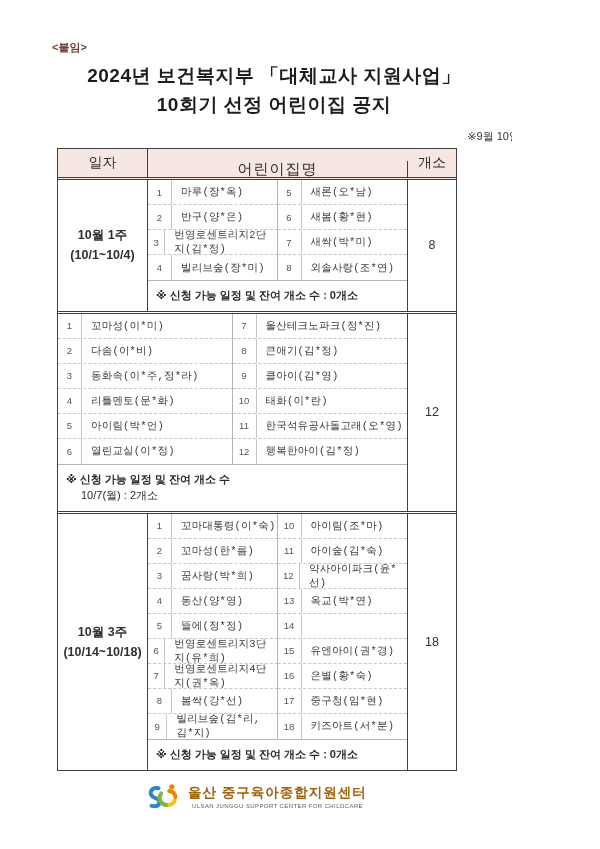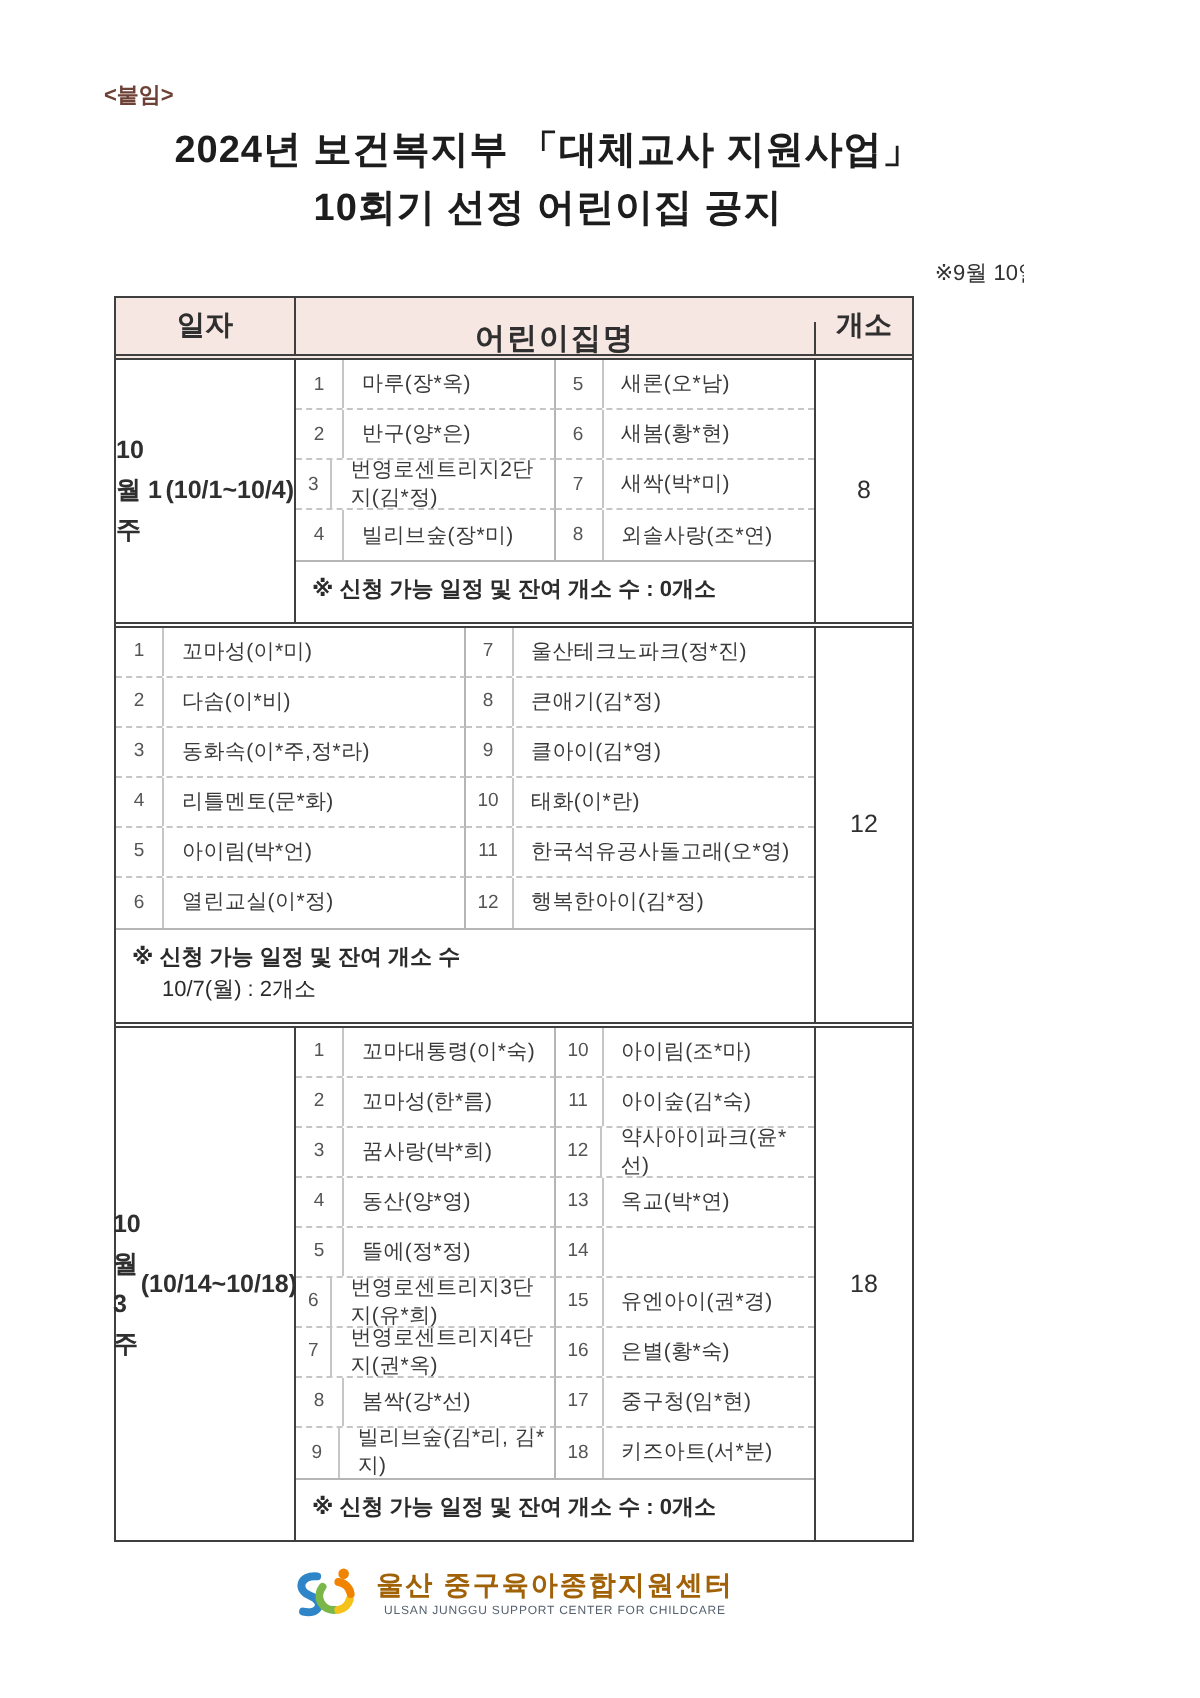--- a/index.html
+++ b/index.html
@@ -10,39 +10,39 @@
   .attachment { position:absolute; left:52px; top:40px; font-size:11px; font-weight:bold; color:#6d4136; }
 
   .title { margin-top:62px; text-align:center; font-size:19px; font-weight:bold; line-height:1.5; color:#1d1d1d; letter-spacing:0.5px;padding-left:36px; }
 
   .date-note { width:545px; text-align:right; font-size:11px; margin-top:10px; color:#333; }
 
   
   .table { margin:4px 55px 0 57px; border:1.6px solid #3f3f3f; }
 
   .thead { display:flex; background:#f7e7e3; border-bottom:3px double #3f3f3f; height:31px; }
-  .th { display:flex; align-items:center; justify-content:center; font-weight:bold; }
+  .th { display:flex; align-items:center; justify-content:center; font-weight:normal; }
   .th-date  { width:90px; border-right:1.6px solid #3f3f3f; font-size:14px; }
   .th-name  { flex:1; border-right:1.6px solid #3f3f3f; font-size:15px; letter-spacing:1px;margin-top:12px; }
   .th-count { width:48px; font-size:14px; }
 
   .section { display:flex; border-bottom:3px double #3f3f3f; }
   .section:last-child { border-bottom:none; }
-  .sec-date { width:90px; border-right:1.6px solid #3f3f3f; display:flex; 
+  .sec-date { width:90px; border-right:1.6px solid #3f3f3f; display:flex; flex-direction:column;
               align-items:center; justify-content:center; font-weight:bold; font-size:12.5px; line-height:1.6; }
   .sec-main { flex:1; border-right:1.6px solid #3f3f3f; display:flex; flex-direction:column; }
   .sec-count{ width:48px; display:flex; align-items:center; justify-content:center; font-size:12.5px; }
 
   .items-grid { display:grid; grid-template-columns:1fr 1fr; grid-auto-flow:column; }
   .item { display:flex; align-items:stretch; height:25px; border-bottom:1px dashed #c6c6c6; }
   .item.last-row { border-bottom:none; }
   .item.left-col { border-right:1px solid #b5b5b5; }
   .item .no { width:24px; display:flex; align-items:center; justify-content:center;
               border-right:1px solid #c6c6c6; font-size:9.5px; color:#555; }
-  .item .nm { display:flex; align-items:center; padding-left:9px; font-size:10.5px; color:#3a3a3a; letter-spacing:0.2px; }
+  .item .nm { display:flex; align-items:center; padding-left:9px; font-size:10.5px; color:#3a3a3a; letter-spacing:0.2px;font-family:Liberation Mono, monospace; }
 
   .notice { border-top:1px solid #b5b5b5; padding:7px 6px 7px 8px; font-size:11px; font-weight:bold; line-height:1.45; color:#2b2b2b; }
   .notice .line2 { font-weight:normal; padding-left:15px; }
 
   
   .footer { margin-top:11px; display:flex; align-items:center; justify-content:center; gap:7px; }
   .logo { flex:0 0 auto; }
   .org { text-align:center; }
   .org-ko { font-size:13.5px; font-weight:bold; color:#a16207; letter-spacing:1px; }
   .org-en { font-size:6px; color:#55616e; letter-spacing:0.4px; margin-top:1px; }

